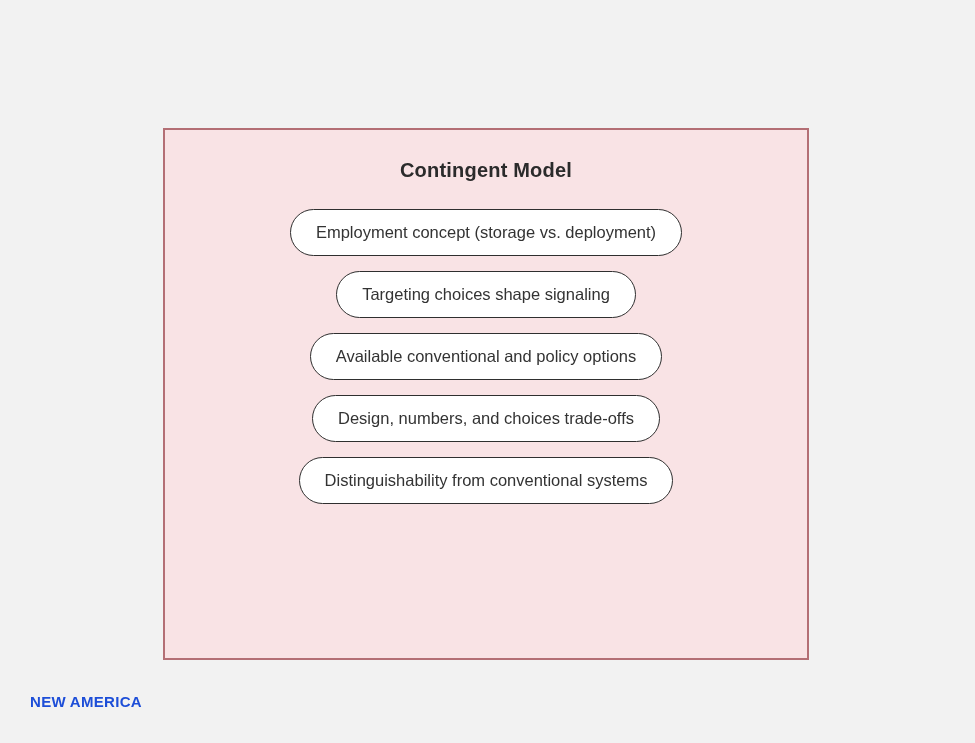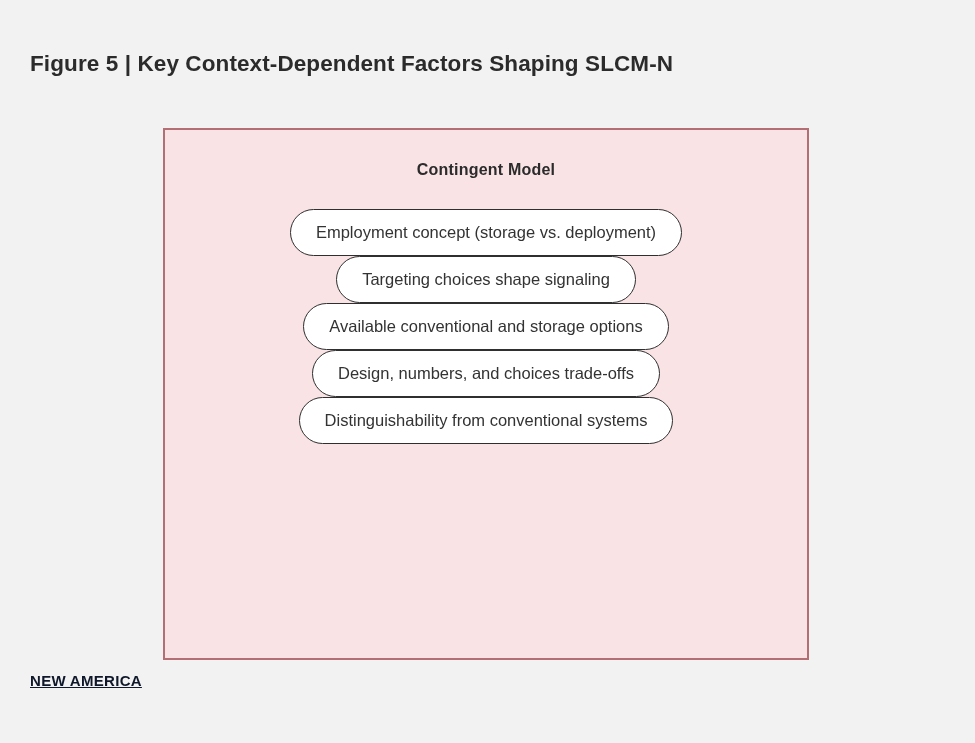--- a/index.html
+++ b/index.html
@@ -35,73 +35,72 @@
     height: 532px;
     box-sizing: border-box;
     background: #f9e3e5;
     border: 2px solid #b46f75;
     display: flex;
     flex-direction: column;
     align-items: center;
     padding-top: 26px;
   }
   .panel-title {
-    font-size: 16px;
+    font-size: 20px;
     font-weight: 700;
     color: #2b2b2b;
     line-height: 28px;
     margin-bottom: 25px;
     letter-spacing: 0.2px;
   }
   .pill-stack {
     display: flex;
     flex-direction: column;
     align-items: center;
+    gap: 15px;
   }
   .pill {
     box-sizing: border-box;
     height: 47px;
     display: flex;
     align-items: center;
     justify-content: center;
     padding: 0 25px;
     background: #ffffff;
     border: 1.5px solid #2f2f2f;
     border-radius: 24px;
     font-size: 16.5px;
     color: #333333;
     white-space: nowrap;
   }
   .footer-logo {
     position: absolute;
     left: 30px;
-    top: 672px;
+    top: 693px;
     font-size: 15px;
     font-weight: 700;
     letter-spacing: 0.3px;
-    color: #0f172a;
-    text-decoration: underline;
+    color: #1d4ed8;
   }
 </style>
 </head>
 <body>
 
 <div class="page">
 
   <h1 class="figure-title">
-    <span class="line">Figure 5 | Key Context-Dependent Factors Shaping SLCM-N</span>
   </h1>
 
   <div class="panel">
     <div class="panel-title">Contingent Model</div>
 
     <div class="pill-stack">
       <div class="pill">Employment concept (storage vs. deployment)</div>
       <div class="pill">Targeting choices shape signaling</div>
-      <div class="pill">Available conventional and storage options</div>
+      <div class="pill">Available conventional and policy options</div>
       <div class="pill">Design, numbers, and choices trade-offs</div>
       <div class="pill">Distinguishability from conventional systems</div>
     </div>
   </div>
 
   <div class="footer-logo">NEW AMERICA</div>
 
 </div>
 
 </body></html>

